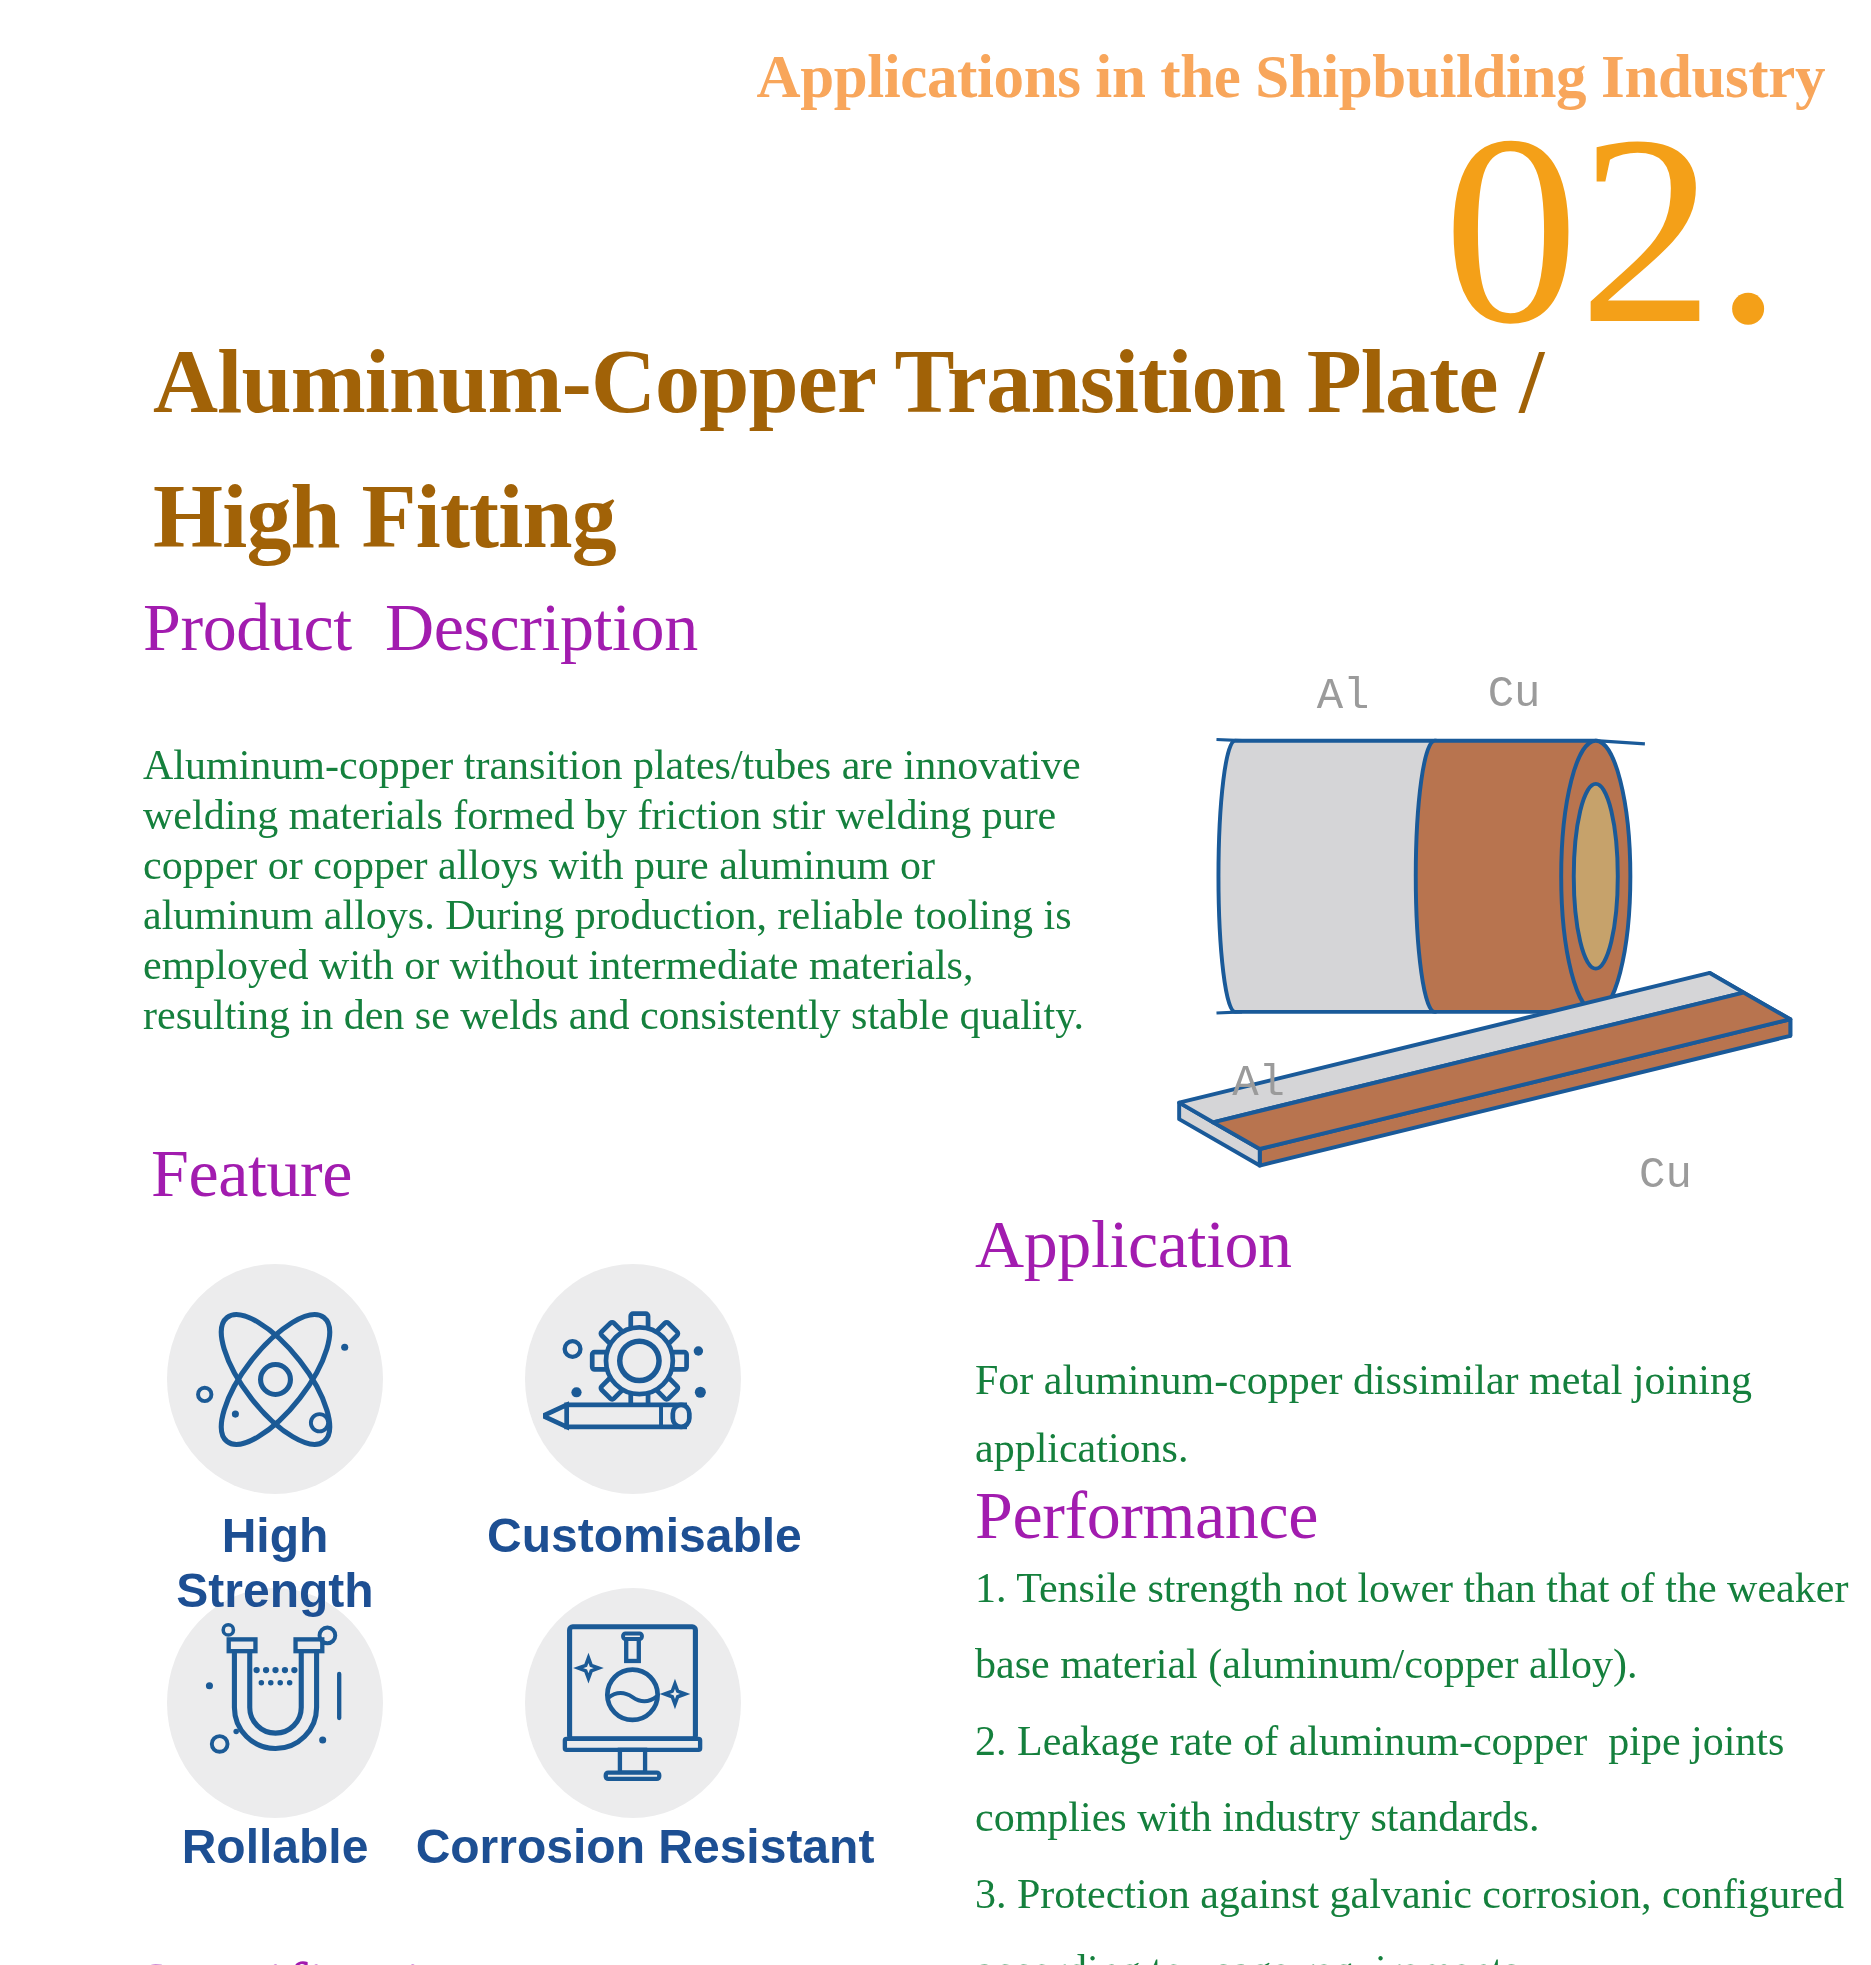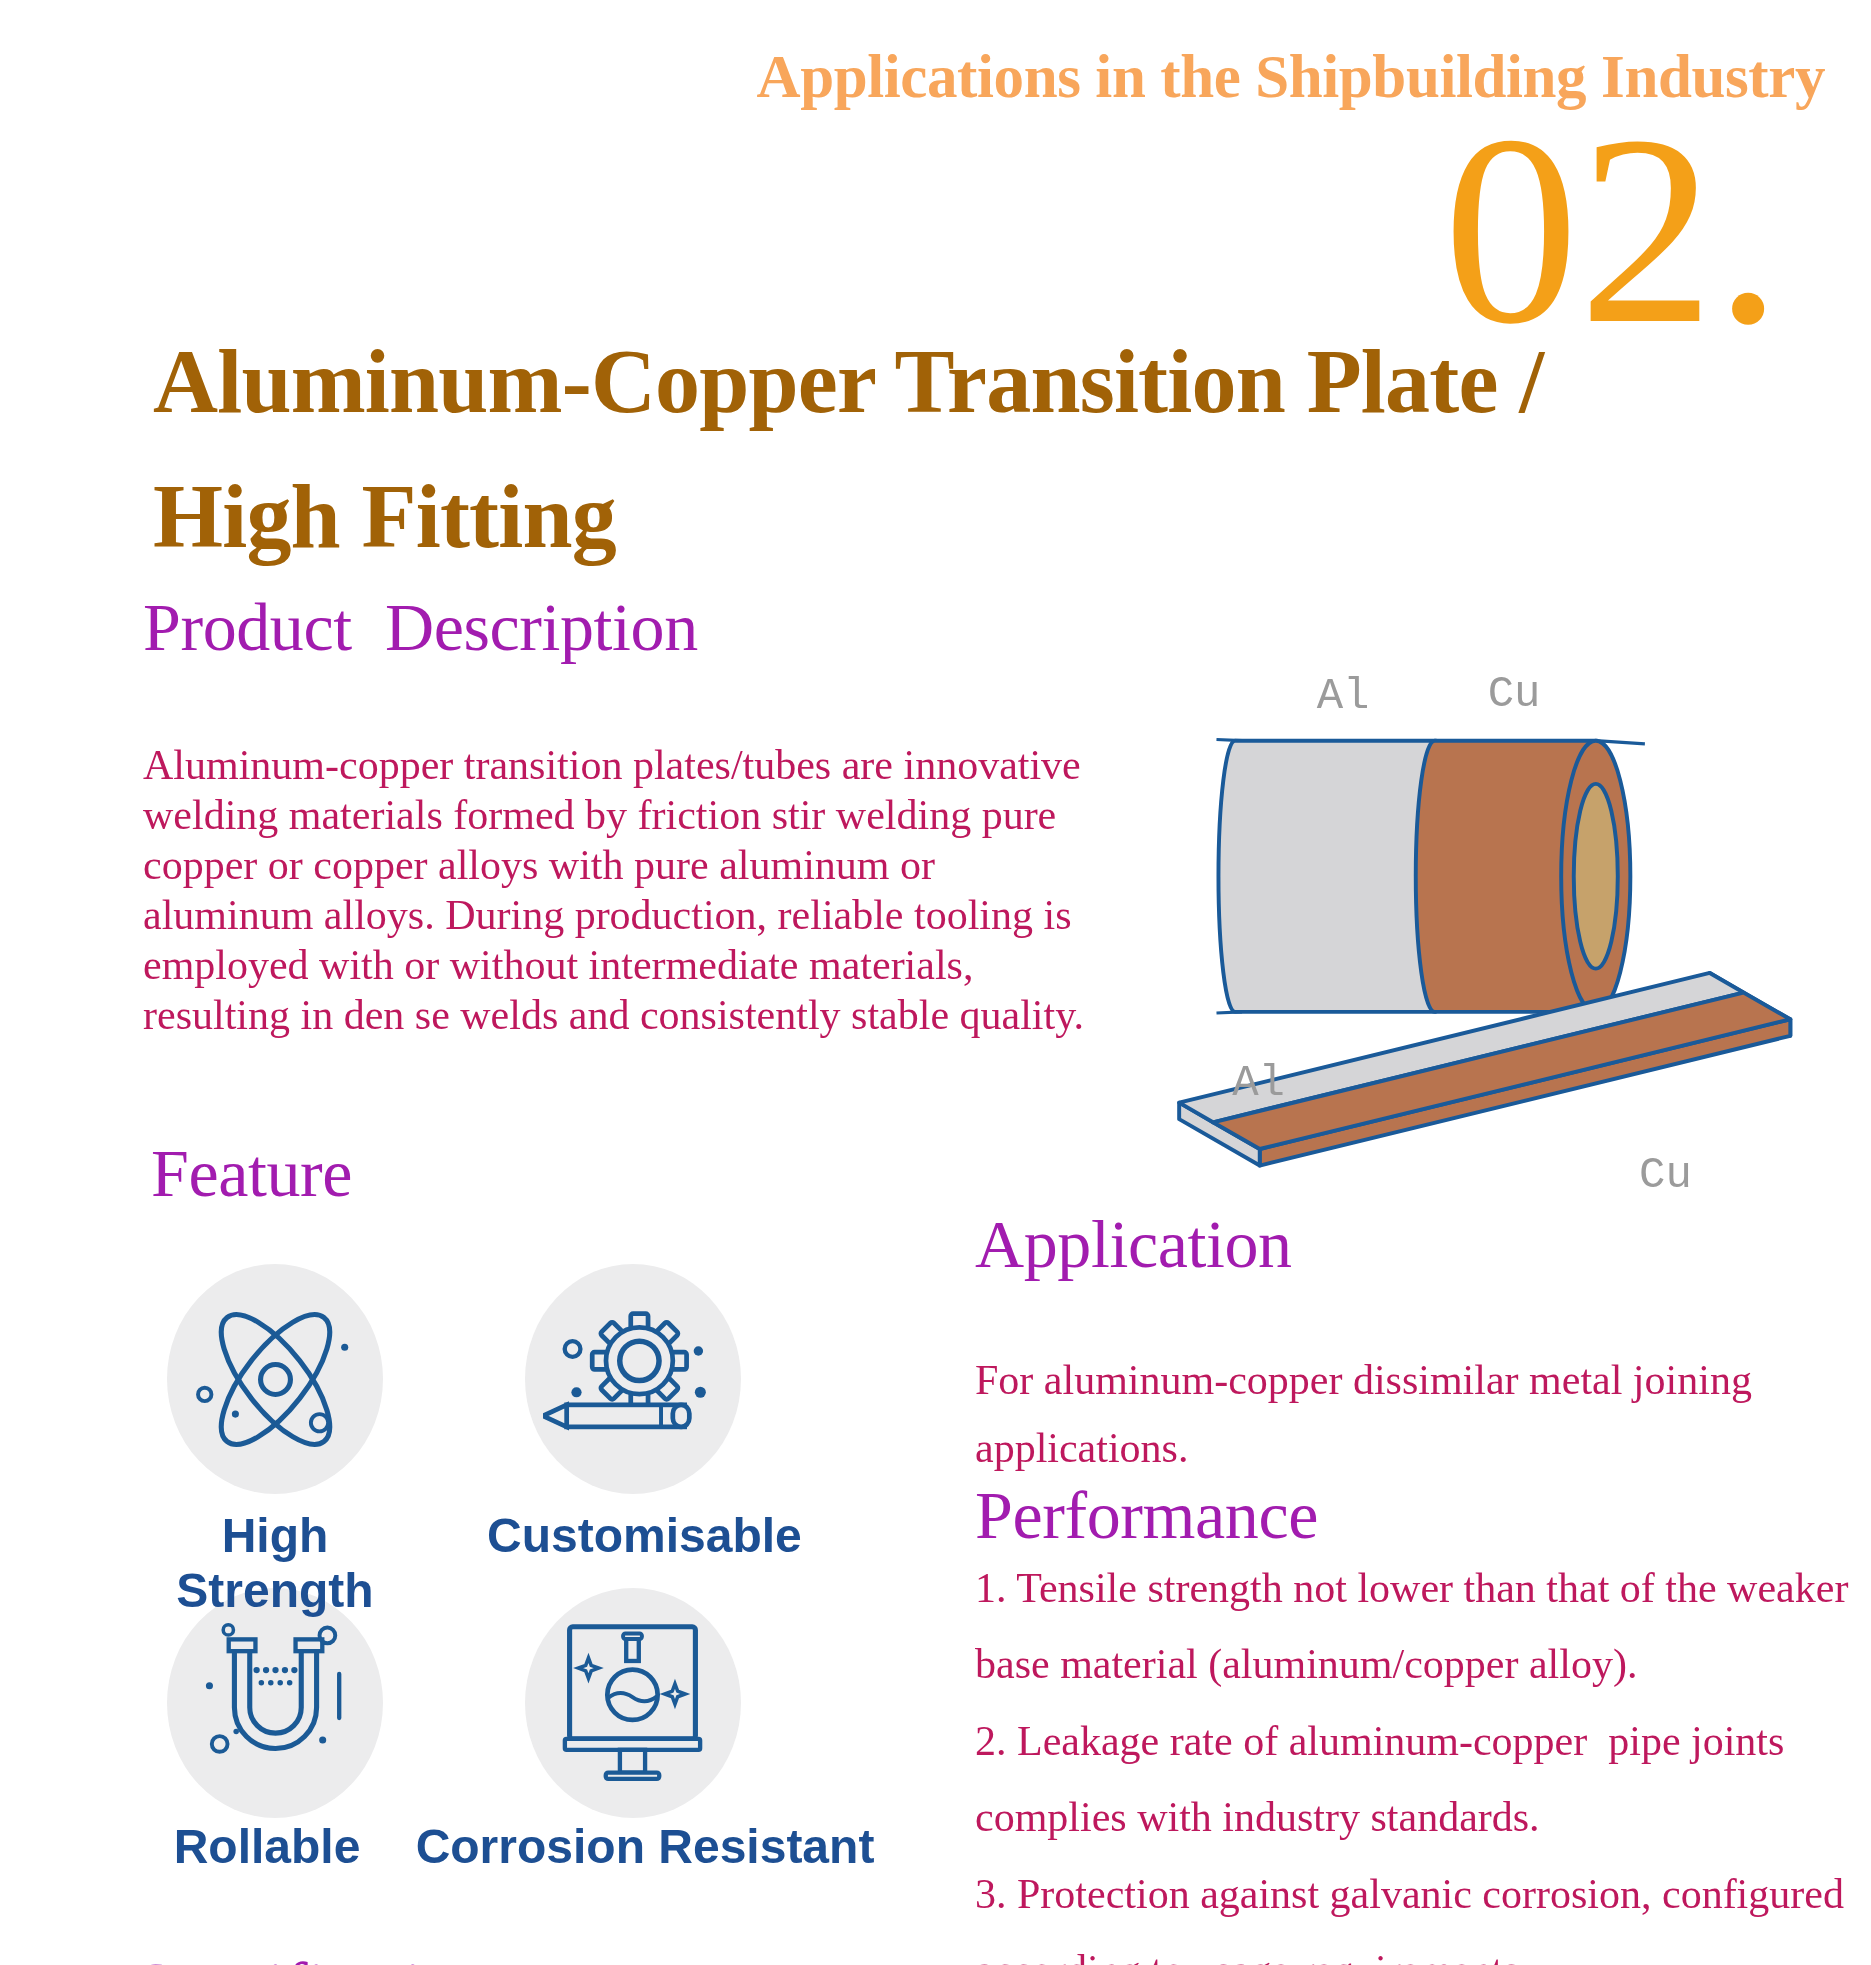--- a/index.html
+++ b/index.html
@@ -15,37 +15,37 @@
   .page-title{position:absolute;left:153px;top:314px;font-size:90px;font-weight:bold;
               color:#a16207;line-height:1.5;letter-spacing:-0.8px;}
 
   .sec-heading{position:absolute;font-size:68px;color:#a21caf;line-height:1.05;letter-spacing:-0.4px;}
   .h-desc{left:143px;top:592px;}
   .h-feature{left:151px;top:1138px;}
   .h-application{left:975px;top:1209px;}
   .h-performance{left:975px;top:1480px;}
   .h-spec{left:136px;top:1951px;}
 
-  .body-text{position:absolute;color:#be185d;font-size:42px;line-height:1.19;}
+  .body-text{position:absolute;color:#15803d;font-size:42px;line-height:1.19;}
   .desc-body{left:143px;top:741px;width:955px;}
   .app-body{left:975px;top:1346px;width:794px;line-height:1.62;}
   .perf-list{left:975px;top:1550px;width:876px;line-height:1.82;}
   .perf-item{margin:0;}
 
   .feature-circle{position:absolute;width:216px;height:230px;border-radius:50%;background:#ECECED;}
   .fc1{left:167px;top:1264px;} .fc2{left:525px;top:1264px;}
   .fc3{left:167px;top:1588px;} .fc4{left:525px;top:1588px;}
   .feature-icon{position:absolute;}
   .fi1{left:189px;top:1293px;} .fi2{left:543px;top:1292px;}
   .fi3{left:189px;top:1615px;} .fi4{left:542px;top:1613px;}
   .feature-label{position:absolute;font-family:"Liberation Sans", sans-serif;font-weight:bold;
                  color:#1D4F93;font-size:48px;text-align:center;}
   .fl1{left:118px;top:1508px;width:314px;}
   .fl2{left:487px;top:1508px;width:314px;}
-  .fl3{left:110px;top:1819px;width:314px;}
+  .fl3{left:118px;top:1819px;width:314px;}
   .fl4{left:409px;top:1819px;width:472px;}
 
   .illustration{position:absolute;left:1132px;top:629px;}
 </style>
 </head>
 <body>
 
 <div class="page">
 
   <div class="header-tag t">Applications in the Shipbuilding Industry</div>

